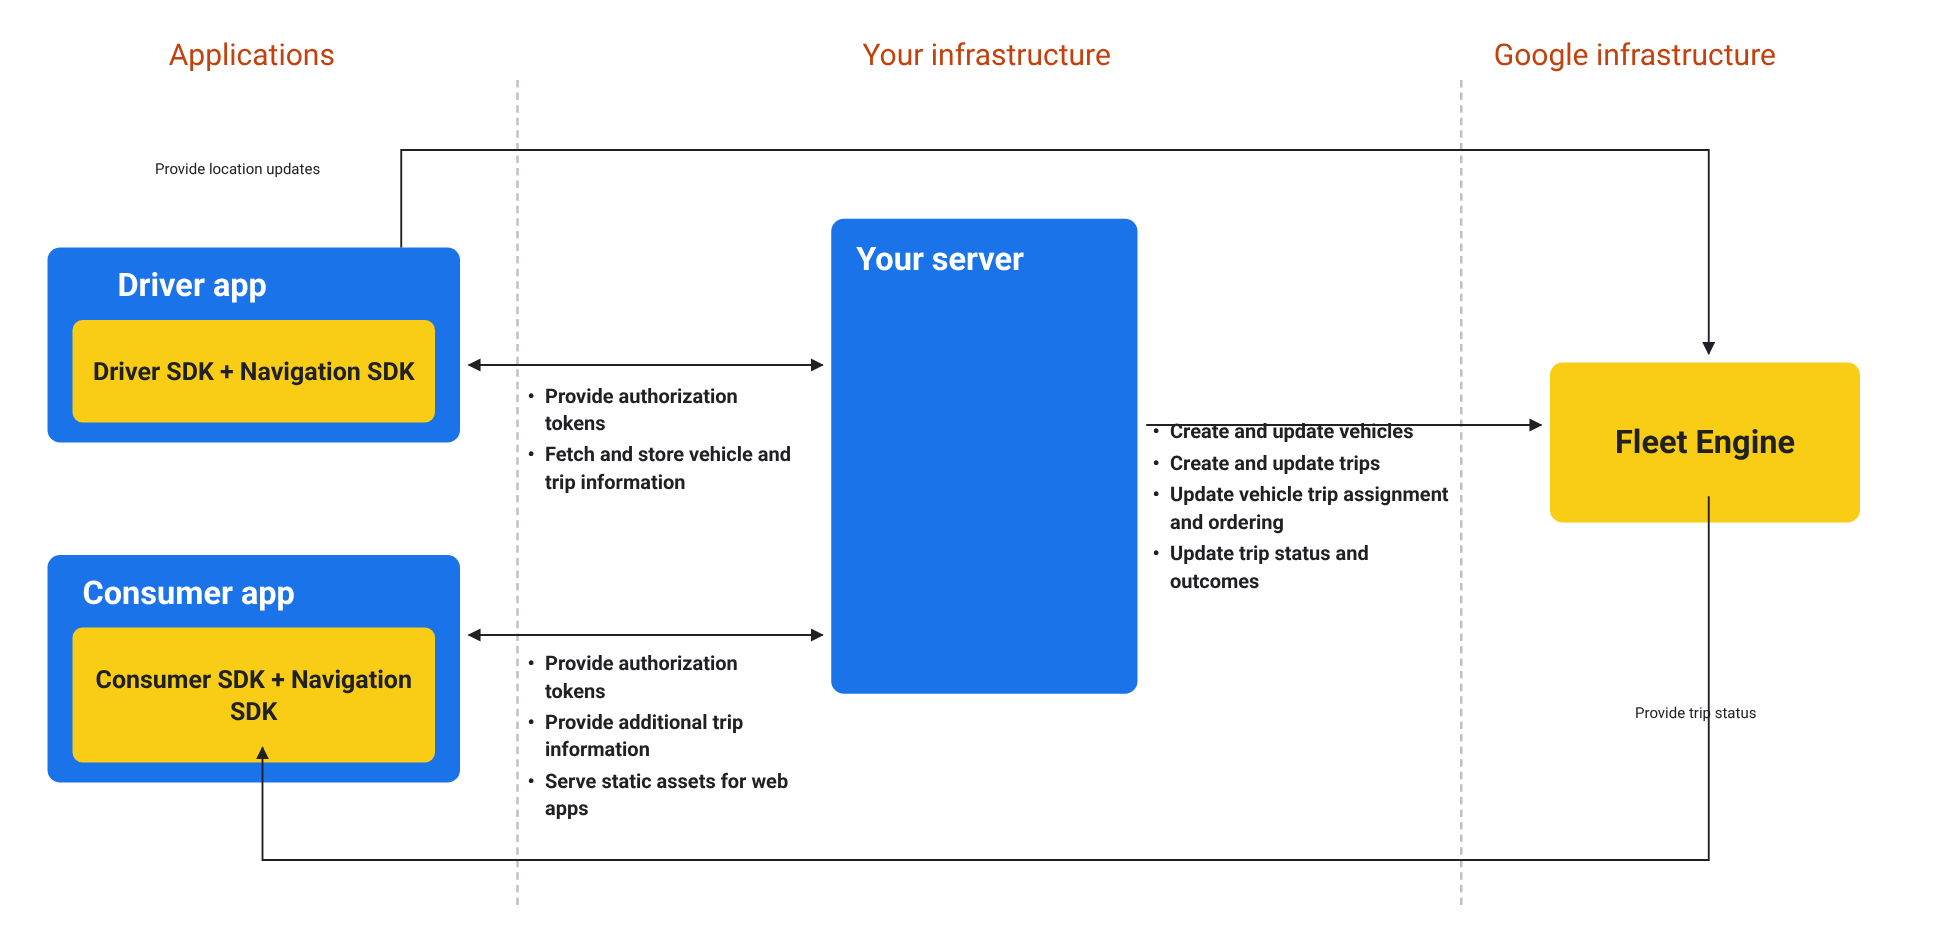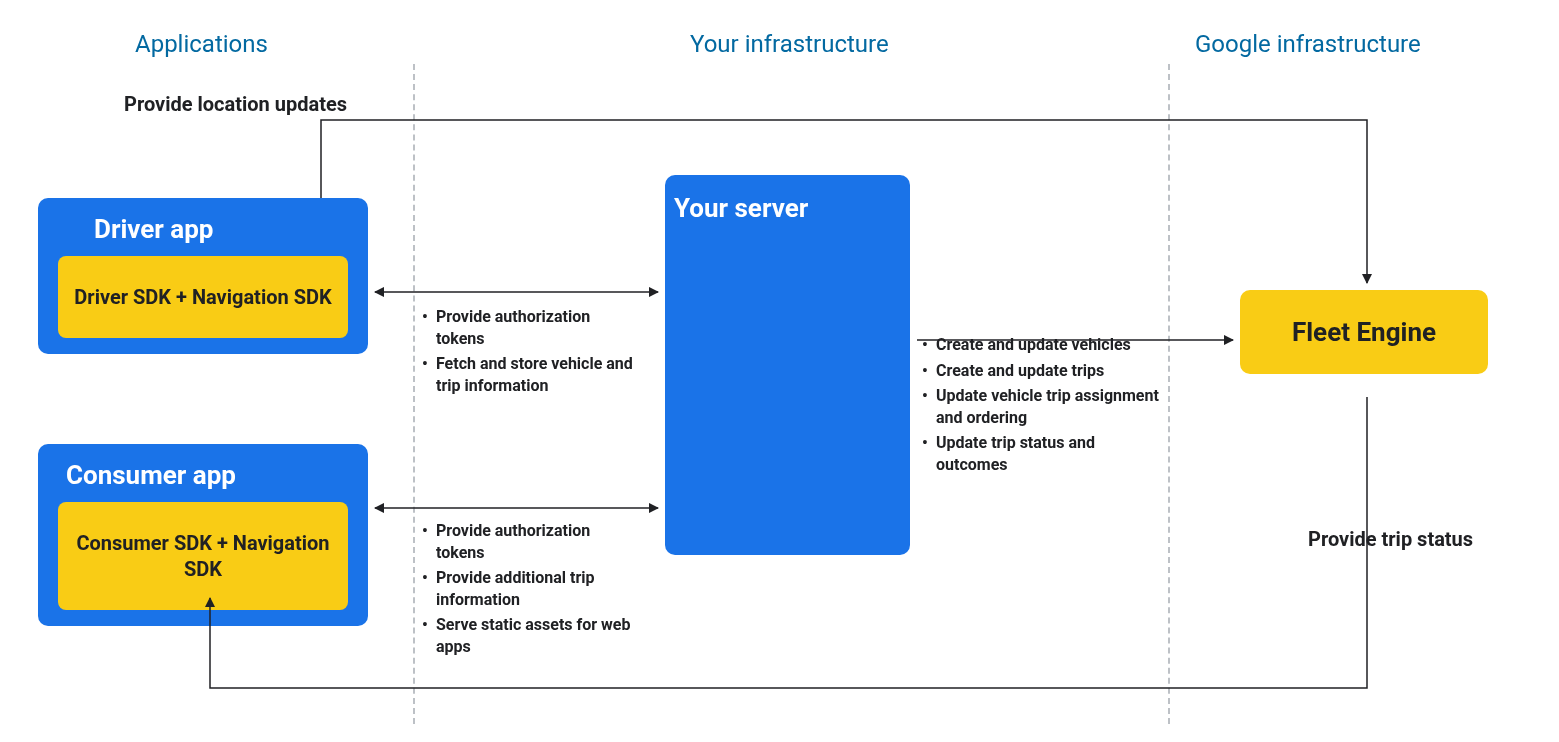--- a/index.html
+++ b/index.html
@@ -7,21 +7,21 @@
       font-family: -apple-system, BlinkMacSystemFont, "Segoe UI", Roboto, "Open Sans", sans-serif;
       background: #fff;
       width: 1559px;
       height: 742px;
       position: relative;
       overflow: hidden;
     }
     .section-title {
       position: absolute;
       font-size: 24px;
-      color: #0369a1;
+      color: #c2410c;
       font-weight: 400;
     }
     .divider {
       position: absolute;
       top: 64px;
       width: 0;
       height: 660px;
       border-left: 2px dashed #bdc1c6;
     }
     .blue-box {
@@ -50,48 +50,49 @@
     }
     .server-box {
       position: absolute;
       left: 665px;
       top: 175px;
       width: 245px;
       height: 380px;
       background: #1a73e8;
       border-radius: 10px;
       color: #fff;
-      padding: 18px 9px;
+      padding: 18px 20px;
     }
     .server-title {
       font-size: 26px;
       font-weight: 700;
     }
     .fleet-box {
       position: absolute;
       left: 1240px;
       top: 290px;
       width: 248px;
-      height: 84px;
+      height: 128px;
       background: #f9cc15;
       border-radius: 10px;
       display: flex;
       align-items: center;
       justify-content: center;
     }
     .fleet-title {
       font-size: 26px;
       font-weight: 700;
       color: #202124;
     }
     .annotation {
       position: absolute;
-      font-size: 20px;
-      font-weight: 700;
+      font-size: 12px;
+      font-weight: 400;
       color: #202124;
+      margin-top: 36px;
     }
     .bullet-list {
       position: absolute;
       font-size: 16px;
       font-weight: 700;
       color: #202124;
     }
     .bullet-list li {
       list-style: none;
       position: relative;

